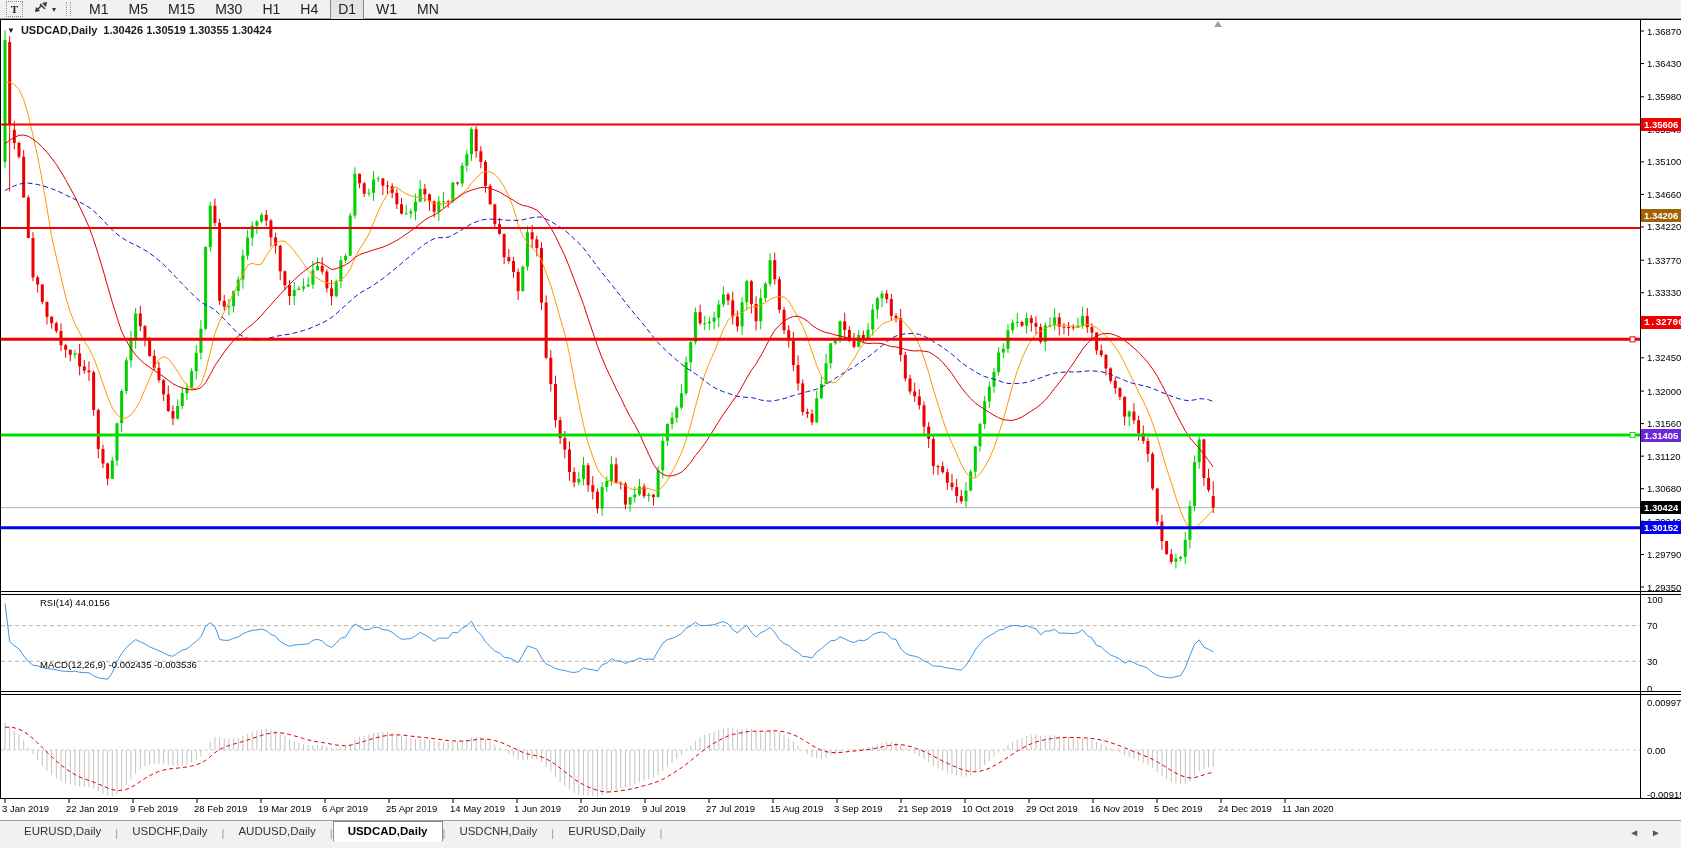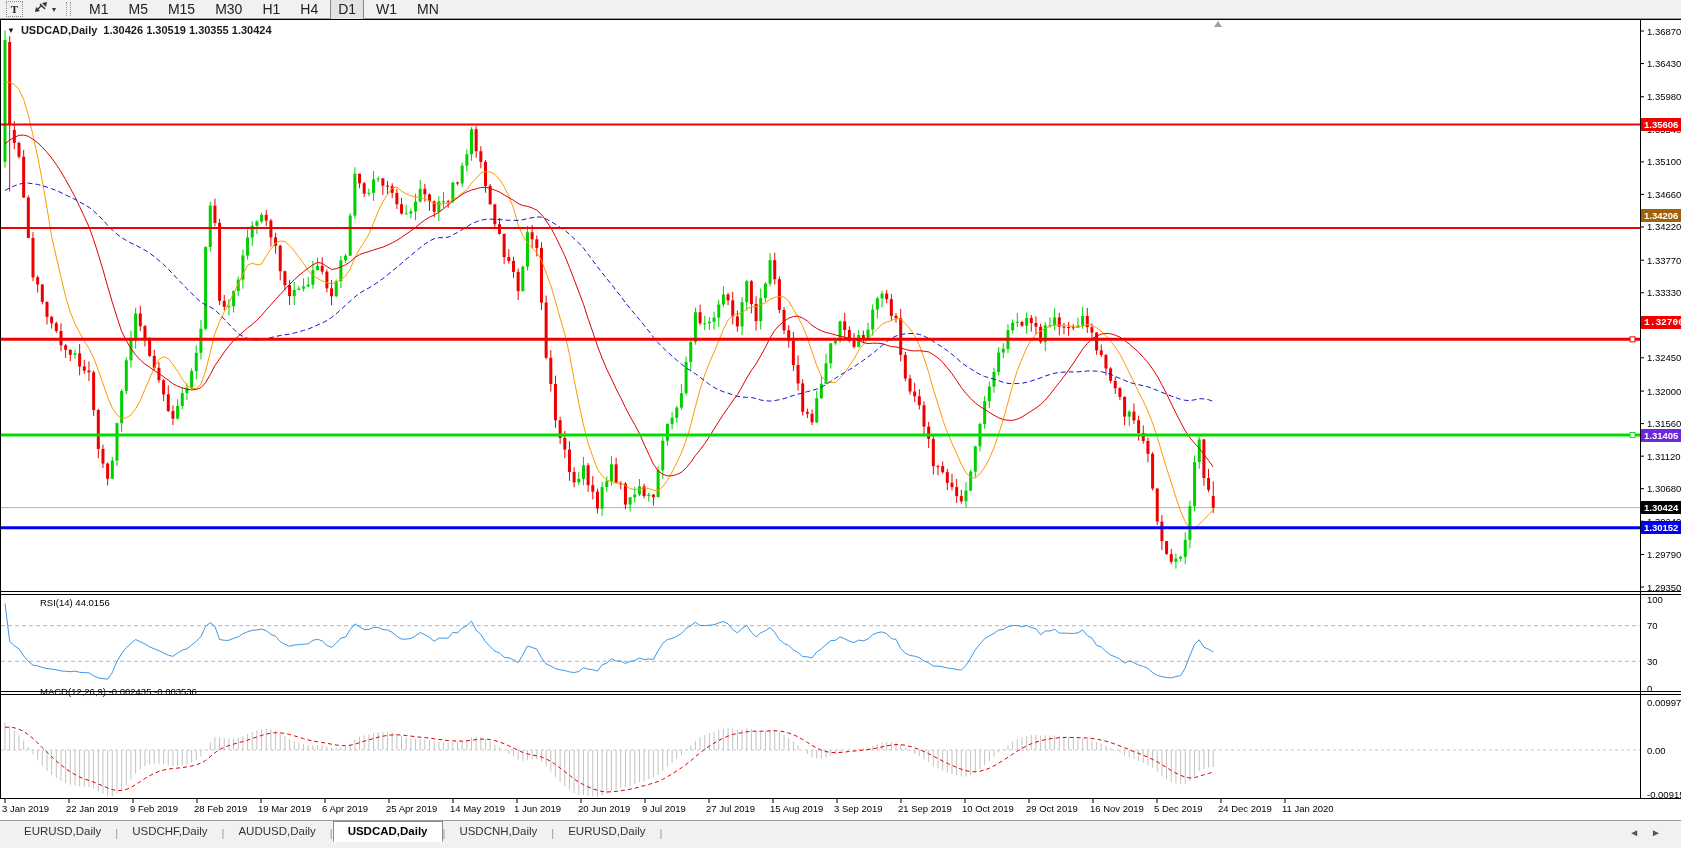--- a/index.html
+++ b/index.html
@@ -16,21 +16,21 @@
   .tf-btn{font-size:14px;color:#222;padding:2px 7px;margin:0 2px;border:1px solid transparent;cursor:default;}
   .tf-btn.active{background:#e4e4e4;border:1px solid #8b8b8b;box-shadow:inset 0 1px 1px #bbb;}
   
   .chart-window{position:absolute;left:0;top:19px;width:1681px;height:800px;background:#fff;}
   #chart-svg{position:absolute;left:0;top:0;}
   .chart-title{position:absolute;left:7px;top:5px;font-size:11px;font-weight:bold;color:#1a1a1a;
     display:flex;align-items:center;gap:6px;}
   .chart-title .tri{font-size:8px;}
   .pane-label{position:absolute;left:5px;font-size:9.5px;color:#000;margin-left:35px;}
   .rsi-label{top:578px;}
-  .macd-label{top:667px;}
+  .macd-label{top:640px;}
   
   .badge{position:absolute;left:1641px;width:56px;height:13px;color:#fff;font-size:9.5px;
     font-weight:bold;line-height:13px;padding-left:3px;letter-spacing:0;}
   
   .tabbar{position:absolute;left:0;top:820px;width:1681px;height:28px;background:#f1f1f1;
     border-top:1px solid #9b9b9b;display:flex;align-items:flex-start;}
   .tabs{display:flex;align-items:center;height:21px;margin-left:10px;}
   .tab{font-size:11.5px;color:#333;padding:3px 14px 4px 14px;cursor:default;white-space:nowrap;}
   .tab.active{background:#fff;border:1px solid #8b8b8b;border-bottom:1px solid #fff;font-weight:bold;color:#000;}
   .tab-sep{color:#999;font-size:11px;padding-top:3px;}

